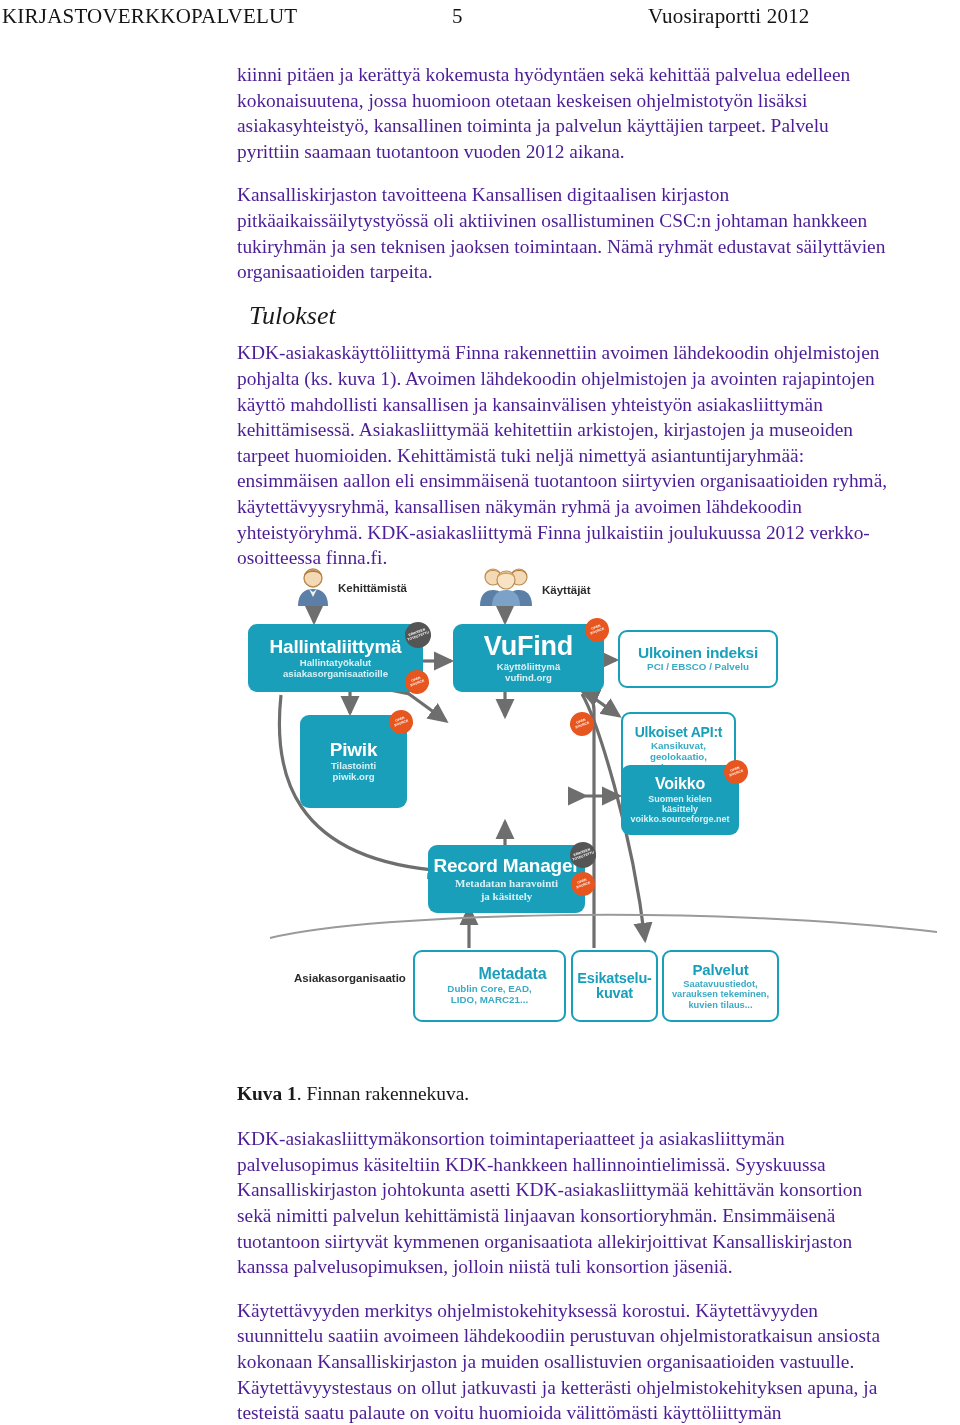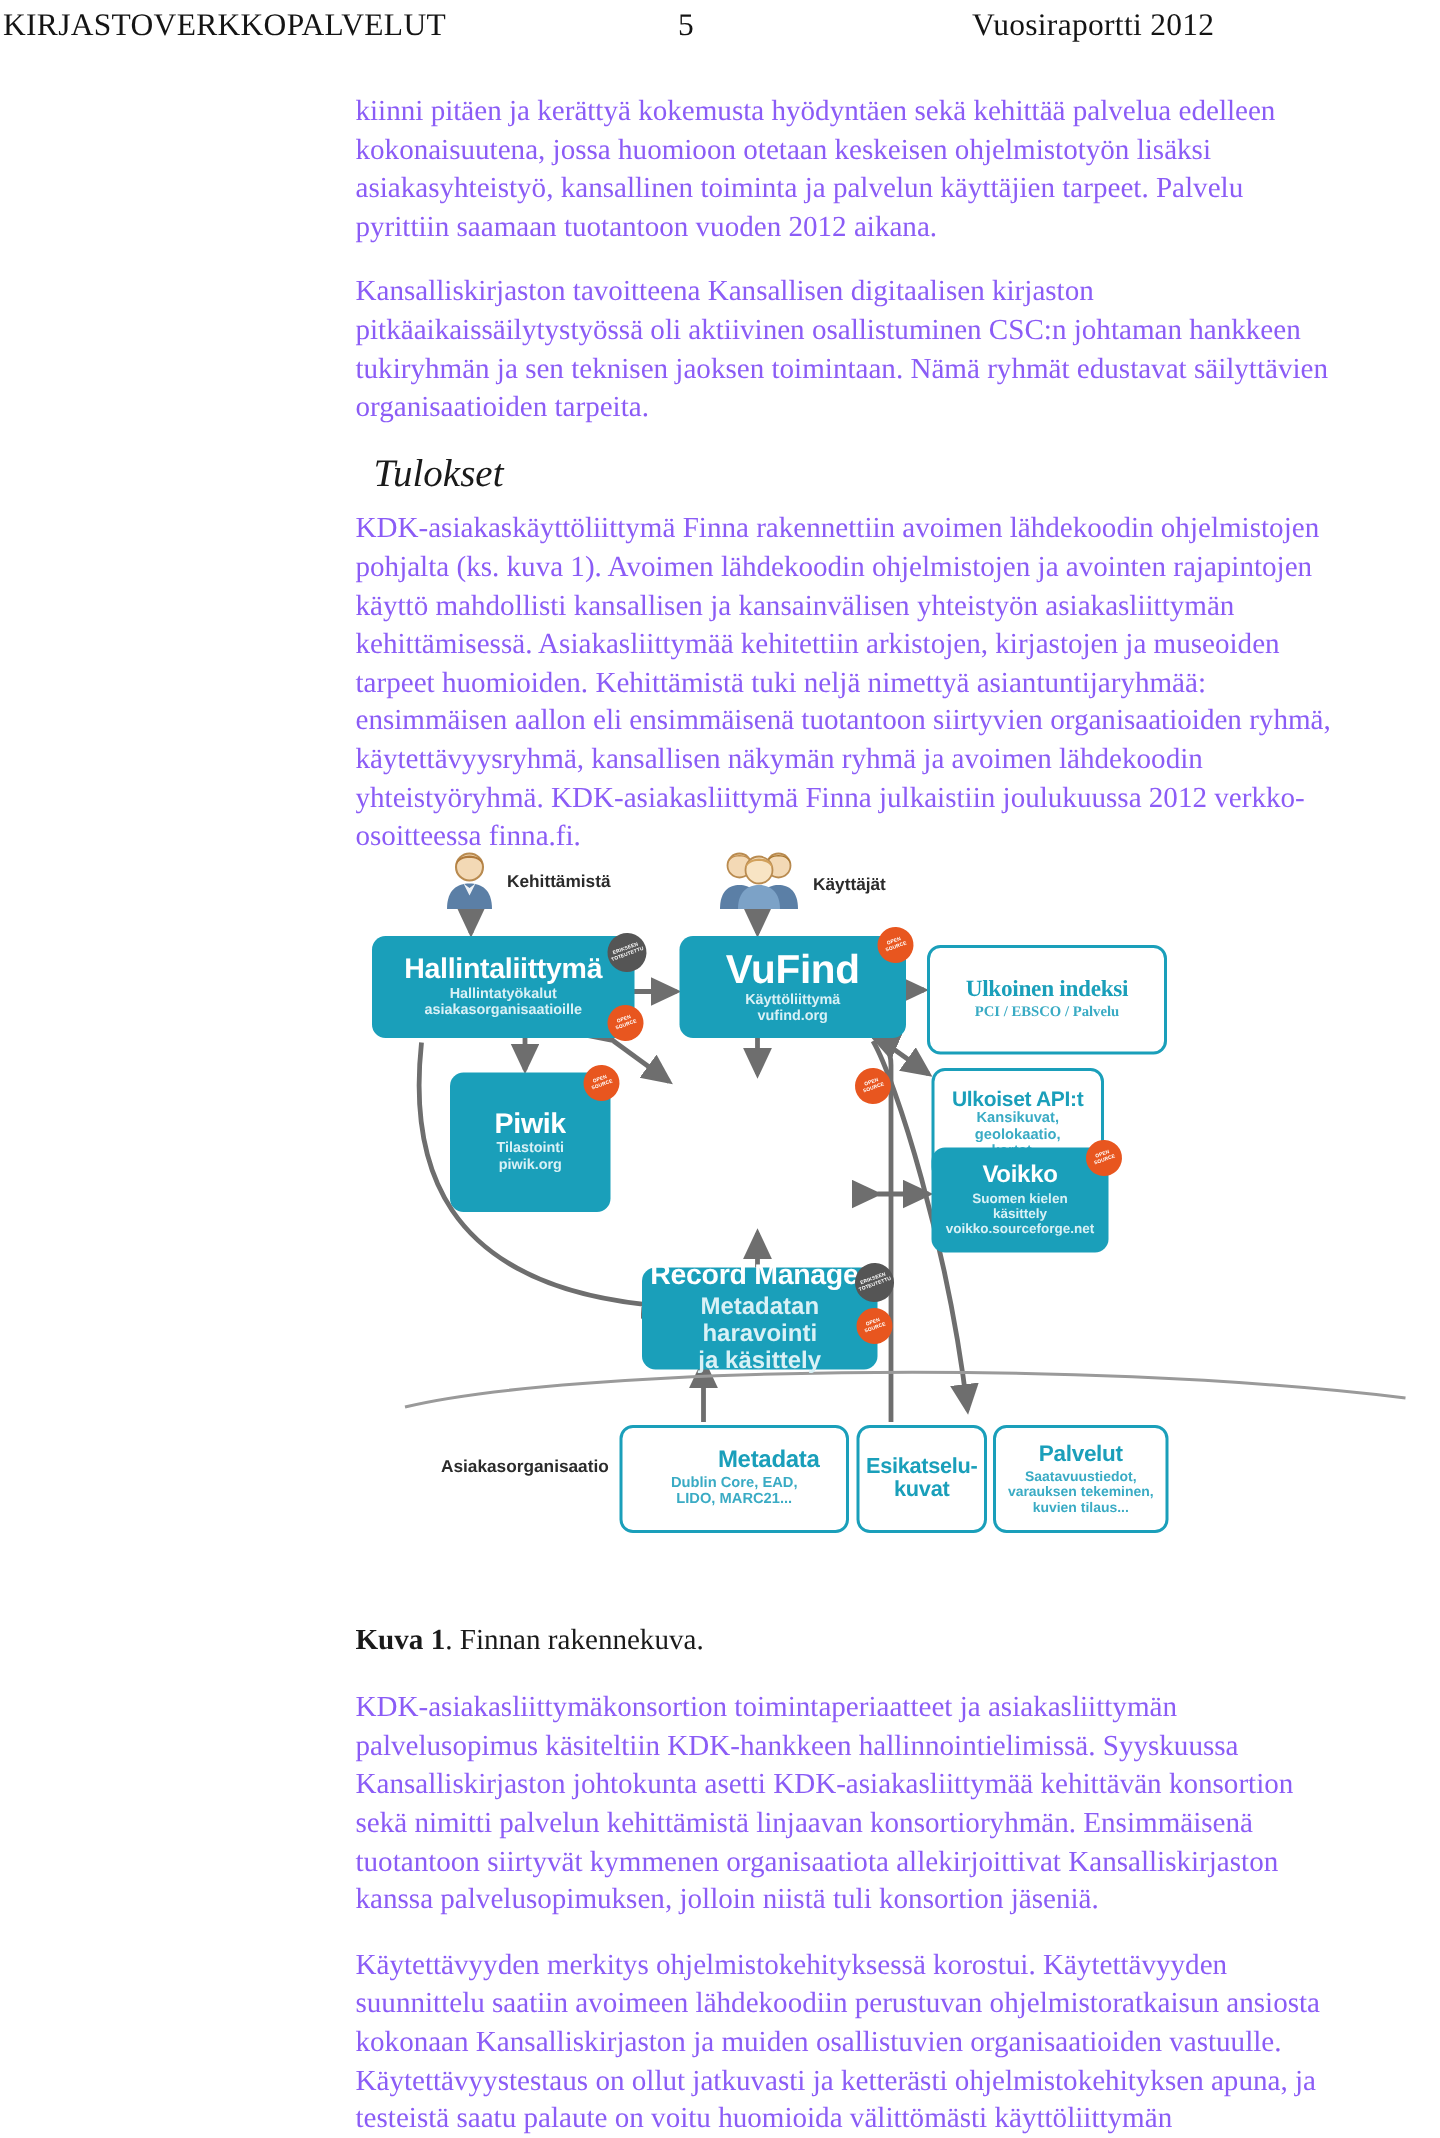--- a/index.html
+++ b/index.html
@@ -34,21 +34,21 @@
   .content {
     position: absolute;
     left: 237px; top: 62px;
     width: 651px;
   }
   p.para {
     margin: 0 0 18px 0;
     font-size: 19.4px;
     line-height: 25.6px;
     text-align: left;
-    color: #8b5cf6;
+    color: #4c1d95;
   }
   p.para.tight { margin-bottom: 0; }
   .subhead {
     font-style: italic;
     font-size: 26px;
     line-height: 25.6px;
     margin: 12px;
   }
   .caption {
     font-size: 19.4px;
@@ -261,21 +261,21 @@
 
     <div class="node filled" style="left:216px; top:64px; width:151px; height:68px;">
       <div class="title" style="font-size:27px;">VuFind</div>
       <div class="sub" style="font-size:9.6px; white-space:pre-line;">Käyttöliittymä
 vufind.org</div>
     </div>
     <div class="badge open" style="left:348px; top:58px; width:24px; height:24px;">
       <span>OPEN SOURCE</span>
     </div>
 
-    <div class="node outlined" style="left:381px; top:70px; width:160px; height:73px;font-family:Liberation Serif, serif;">
+    <div class="node outlined" style="left:381px; top:70px; width:160px; height:58px;">
       <div class="title" style="font-size:15.5px;">Ulkoinen indeksi</div>
       <div class="sub" style="font-size:9.8px; white-space:pre-line;">PCI / EBSCO / Palvelu</div>
     </div>
 
     <div class="node filled" style="left:63px; top:155px; width:107px; height:93px;">
       <div class="title" style="font-size:19px;">Piwik</div>
       <div class="sub" style="font-size:9.6px; white-space:pre-line;">Tilastointi
 piwik.org</div>
     </div>
     <div class="badge open" style="left:152px; top:150px; width:24px; height:24px;">
@@ -298,21 +298,21 @@
       <div class="sub" style="font-size:9px; white-space:pre-line;">Suomen kielen
 käsittely
 voikko.sourceforge.net</div>
     </div>
     <div class="badge open" style="left:487px; top:200px; width:24px; height:24px;">
       <span>OPEN SOURCE</span>
     </div>
 
     <div class="node filled" style="left:191px; top:285px; width:157px; height:68px;">
       <div class="title" style="font-size:19px;">Record Manager</div>
-      <div class="sub" style="font-size:16px; white-space:pre-line;">Metadatan haravointi
+      <div class="sub" style="font-size:11px; white-space:pre-line;font-family:Liberation Serif, serif;">Metadatan haravointi
 ja käsittely</div>
     </div>
     <div class="badge dark" style="left:333px; top:282px; width:26px; height:26px;">
       <span>ERIKSEEN TOTEUTETTU</span>
     </div>
     <div class="badge open" style="left:334px; top:312px; width:24px; height:24px;">
       <span>OPEN SOURCE</span>
     </div>
 
     <div class="org-label" style="left:57px; top:412px;">Asiakasorganisaatio</div>

